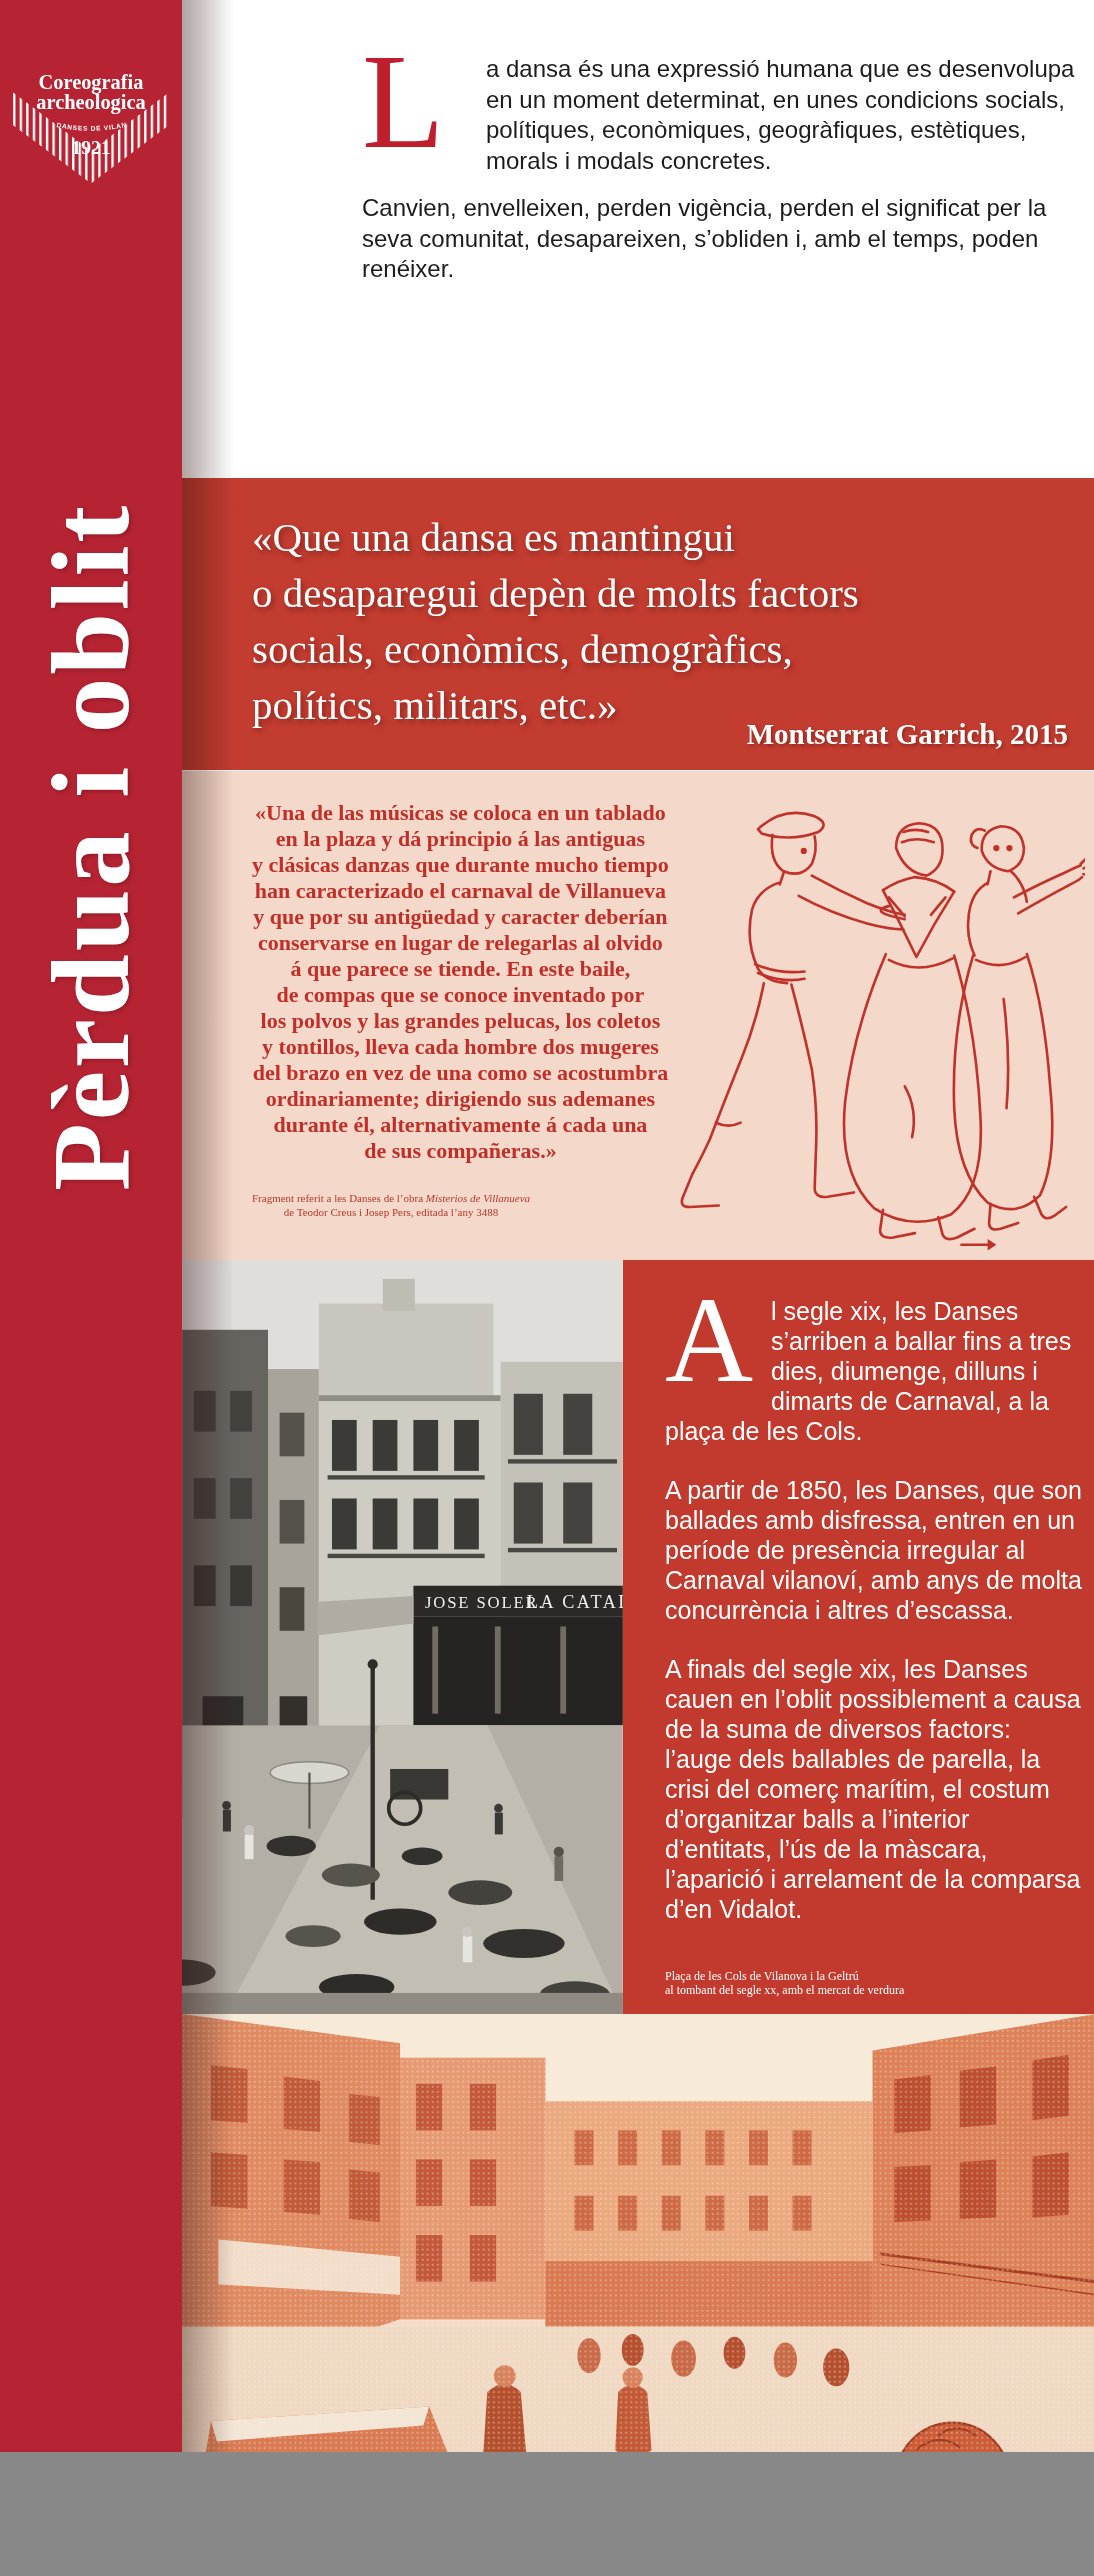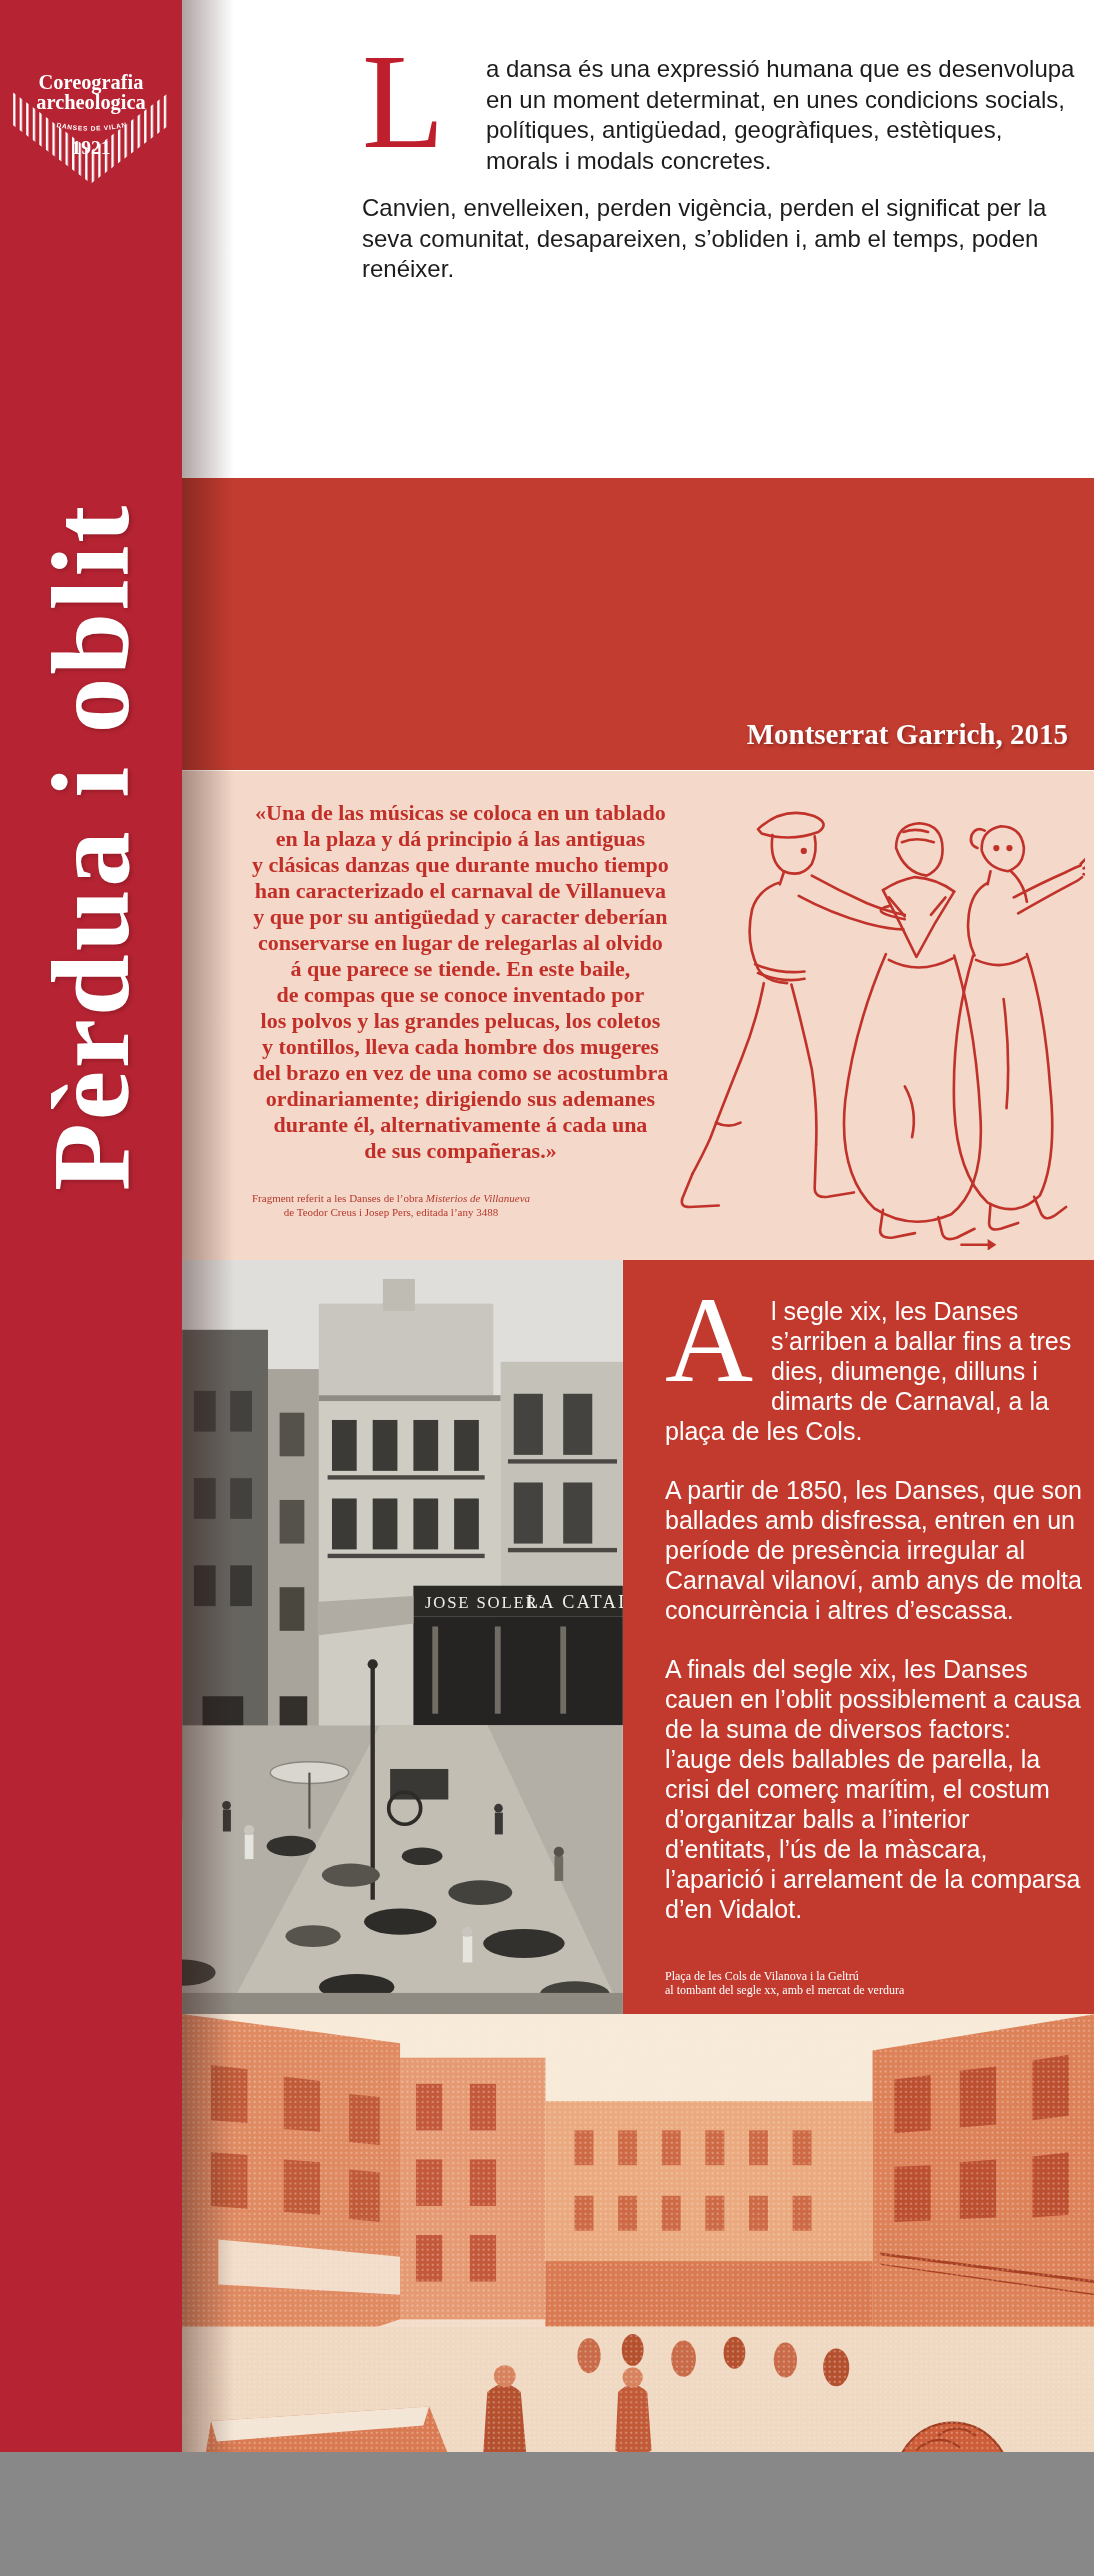--- a/index.html
+++ b/index.html
@@ -77,26 +77,30 @@
         <textPath href="#arcpath" startOffset="50%" text-anchor="middle">LES DANSES DE VILANOVA</textPath>
       </text>
       <text x="125" y="190" text-anchor="middle" fill="#ffffff" font-family="Liberation Serif,serif" font-size="27" font-weight="bold">1921</text>
       <path d="M18 105 L125 185 L232 105 L232 150 L125 230 L18 150 Z" fill="url(#fringe)"></path>
     </svg>
     <div class="vtitle">Pèrdua i oblit</div>
   </aside>
 
   <section class="sec intro">
     <div class="intro-text">
-      <p><span class="dropcap">L</span><span>a dansa és una expressió humana que es desenvolupa en un moment determinat, en unes condicions socials, polítiques, antigüedad, geogràfiques, estètiques, morals i modals concretes.</span></p>
+      <p><span class="dropcap">L</span><span>a dansa és una expressió humana que es desenvolupa en un moment determinat, en unes condicions socials, polítiques, econòmiques, geogràfiques, estètiques, morals i modals concretes.</span></p>
       <p>Canvien, envelleixen, perden vigència, perden el significat per la seva comunitat, desapareixen, s’obliden i, amb el temps, poden renéixer.</p>
     </div>
   </section>
 
   <section class="sec quote-banner">
+    <div class="qtext">«Que una dansa es mantingui
+o desaparegui depèn de molts factors
+socials, econòmics, demogràfics,
+polítics, militars, etc.»</div>
     <div class="attrib">Montserrat Garrich, 2015</div>
   </section>
 
   <section class="sec historic">
     <div class="hquote">«Una de las músicas se coloca en un tablado
 en la plaza y dá principio á las antiguas
 y clásicas danzas que durante mucho tiempo
 han caracterizado el carnaval de Villanueva
 y que por su antigüedad y caracter deberían
 conservarse en lugar de relegarlas al olvido

